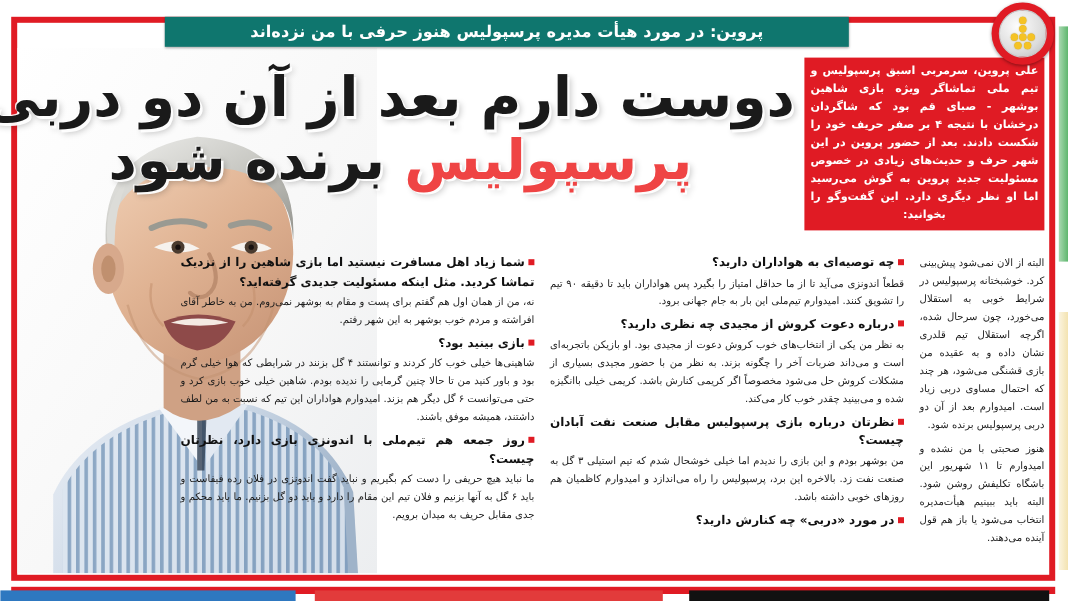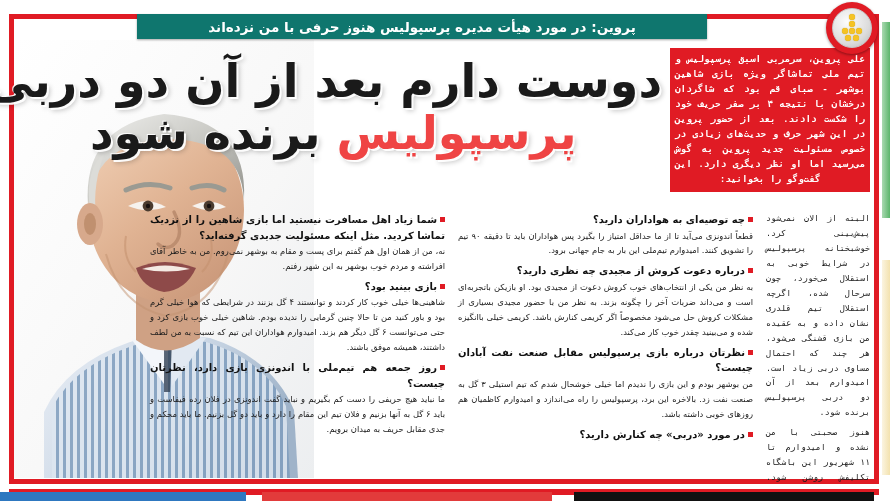--- a/index.html
+++ b/index.html
@@ -79,29 +79,29 @@
 
   
   .lead{
     position:absolute;right:20px;top:48px;width:200px;
     background:#e01b24;color:#fff;z-index:13;
     padding:4px 5px 5px;box-sizing:border-box;
     font-size:9.3px;line-height:1.62;font-weight:bold;
     text-align:justify;text-align-last:center;
     direction:rtl;
   }
-  .lead p{margin:0;font-family:Liberation Mono, monospace;}
+  .lead p{margin:0;}
 
   
   .cols{
     position:absolute;right:20px;left:150px;top:212px;bottom:28px;
     display:flex;flex-direction:row;gap:13px;z-index:8;direction:rtl;
   }
   .col{flex:1 1 0;min-width:0;direction:rtl;text-align:justify;}
-  .col.col-narrow{flex:0 0 104px;font-family:Liberation Mono, monospace;}
+  .col.col-narrow{flex:0 0 104px;}
 
   .q{
     font-size:10px;line-height:1.55;font-weight:bold;color:#111;
     margin:0 0 1px 0;display:block;text-align:justify;
   }
   .q::before{
     content:"";display:inline-block;width:5px;height:5px;
     background:#e01b24;margin-left:3px;vertical-align:1px;
   }
   .a{

